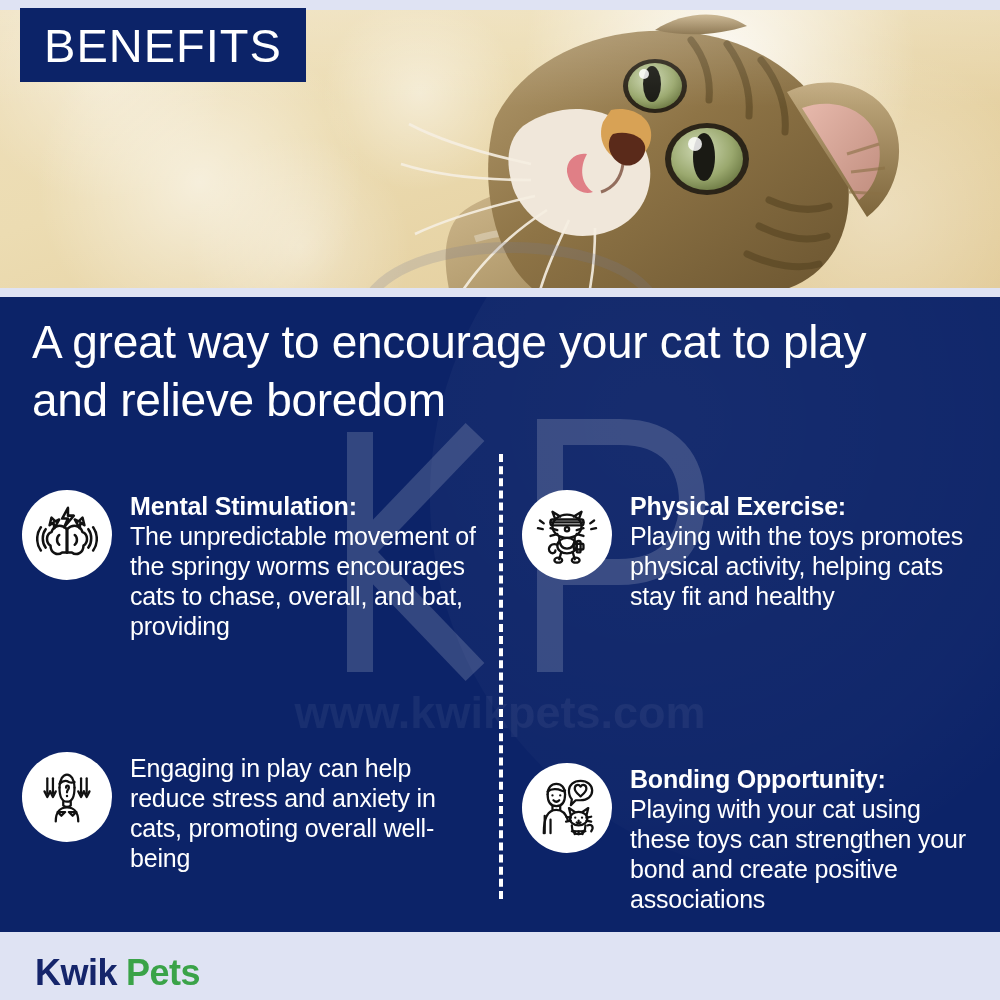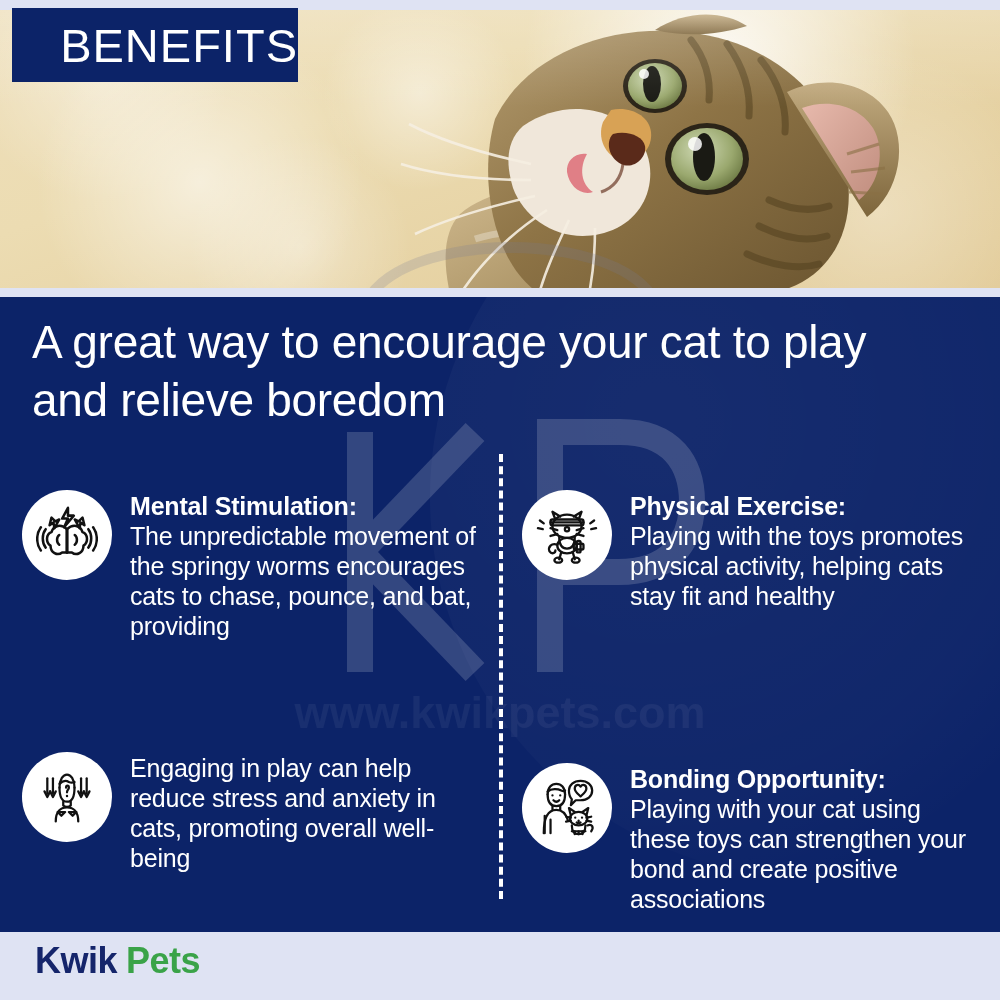--- a/index.html
+++ b/index.html
@@ -59,28 +59,28 @@
     top: 232px;
     width: 280px;
     height: 120px;
     border: 11px solid rgba(120,125,150,0.22);
     border-radius: 50%;
   }
 
   
   .benefits-badge {
     position: absolute;
-    left: 12px;
+    left: 20px;
     top: 8px;
     width: 286px;
     height: 74px;
     background: #0c2368;
     display: flex;
     align-items: center;
-    justify-content: flex-end;
+    justify-content: center;
     z-index: 5;
   }
   .benefits-badge span {
     color: #ffffff;
     font-size: 47px;
     letter-spacing: 1px;
     font-weight: 400;
     font-family: "Liberation Sans", sans-serif;
   }
 
@@ -197,21 +197,21 @@
     position: absolute;
     left: 0;
     top: 932px;
     width: 1000px;
     height: 68px;
     background: #dfe3f3;
   }
   .logo {
     position: absolute;
     left: 35px;
-    top: 8px;
+    top: 20px;
     font-size: 36px;
     font-weight: bold;
     letter-spacing: -0.5px;
     white-space: nowrap;
   }
   .logo .kwik { color: #15256b; }
   .logo .pets { color: #3aa348; margin-left: 9px; }
 
   .top-strip {
     position: absolute;
@@ -362,21 +362,21 @@
           <path d="M16 14 L14 22 L18 19 L19 25 L24 16 L20 18 Z"></path>
           <path d="M48 14 L50 22 L46 19 L45 25 L40 16 L44 18 Z"></path>
           <path d="M10 26 C6 31 6 40 10 45"></path>
           <path d="M5 24 C0 31 0 41 5 48"></path>
           <path d="M54 26 C58 31 58 40 54 45"></path>
           <path d="M59 24 C64 31 64 41 59 48"></path>
         </svg>
       </div>
       <div class="benefit-text">
         <span class="benefit-title" style="display: block;">Mental Stimulation:</span>
-        <span class="benefit-desc">The unpredictable movement of the springy worms encourages cats to chase, pounce, and bat, providing</span>
+        <span class="benefit-desc">The unpredictable movement of the springy worms encourages cats to chase, overall, and bat, providing</span>
       </div>
     </div>
 
     <div class="benefit b1">
       <div class="icon-circle">
         <svg width="62" height="62" viewBox="0 0 64 64" fill="none" stroke="#111111" stroke-width="2.4" stroke-linecap="round" stroke-linejoin="round">
           <path d="M20 16 L17 8 L25 13"></path>
           <path d="M44 16 L47 8 L39 13"></path>
           <ellipse cx="32" cy="23" rx="15" ry="12"></ellipse>
           <rect x="15" y="16" width="34" height="6" rx="2"></rect>

